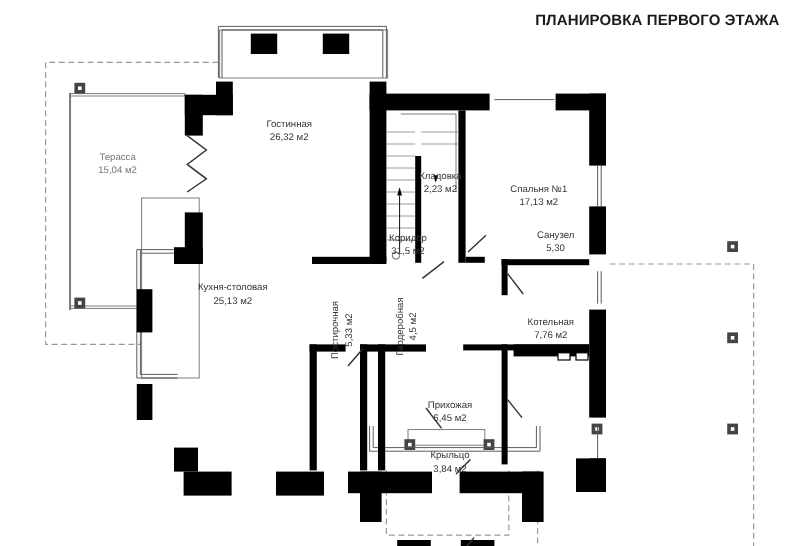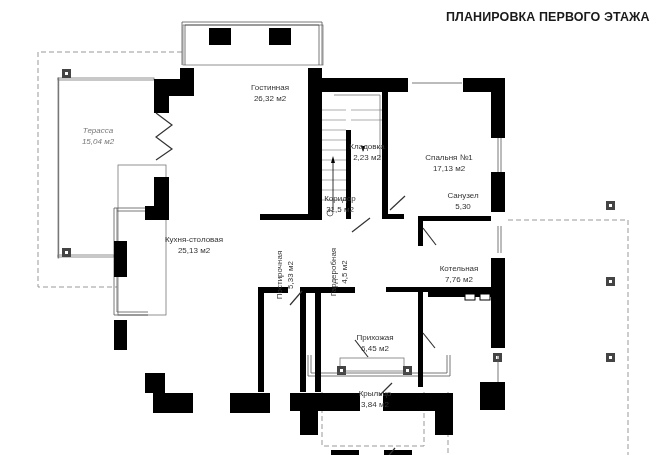--- a/index.html
+++ b/index.html
@@ -159,25 +159,25 @@
     <line x1="390" y1="210" x2="405" y2="196"></line>
     <line x1="423" y1="228" x2="436" y2="245"></line>
     <line x1="423" y1="333" x2="435" y2="348"></line>
     <line x1="290" y1="305" x2="302" y2="291"></line>
     <line x1="355" y1="340" x2="368" y2="357"></line>
     <line x1="380" y1="395" x2="392" y2="383"></line>
     <line x1="385" y1="460" x2="395" y2="448"></line>
   </g>
 </svg>
 
-<div class="room faint" style="left:98px;top:136px;font-style:italic;">
+<div class="room faint" style="left:98px;top:136px;">
   <span>Терасса</span>
   <span>15,04 м2</span>
 </div>
-<div class="room" style="left:241px;top:93px;margin-left:29px;">
+<div class="room" style="left:241px;top:109px;">
   <span>Гостинная</span>
   <span>26,32 м2</span>
 </div>
 <div class="room" style="left:367px;top:152px;">
   <span>Кладовка</span>
   <span>2,23 м2</span>
 </div>
 <div class="room" style="left:449px;top:163px;">
   <span>Спальня №1</span>
   <span>17,13 м2</span>
@@ -203,16 +203,16 @@
   <span>4,5 м2</span>
 </div>
 <div class="room" style="left:459px;top:274px;">
   <span>Котельная</span>
   <span>7,76 м2</span>
 </div>
 <div class="room" style="left:375px;top:343px;">
   <span>Прихожая</span>
   <span>6,45 м2</span>
 </div>
-<div class="room" style="left:375px;top:399px;text-align:center;">
+<div class="room" style="left:375px;top:385px;text-align:center;">
   <span>Крыльцо</span>
   <span>3,84 м2</span>
 </div>
 
 </body></html>

